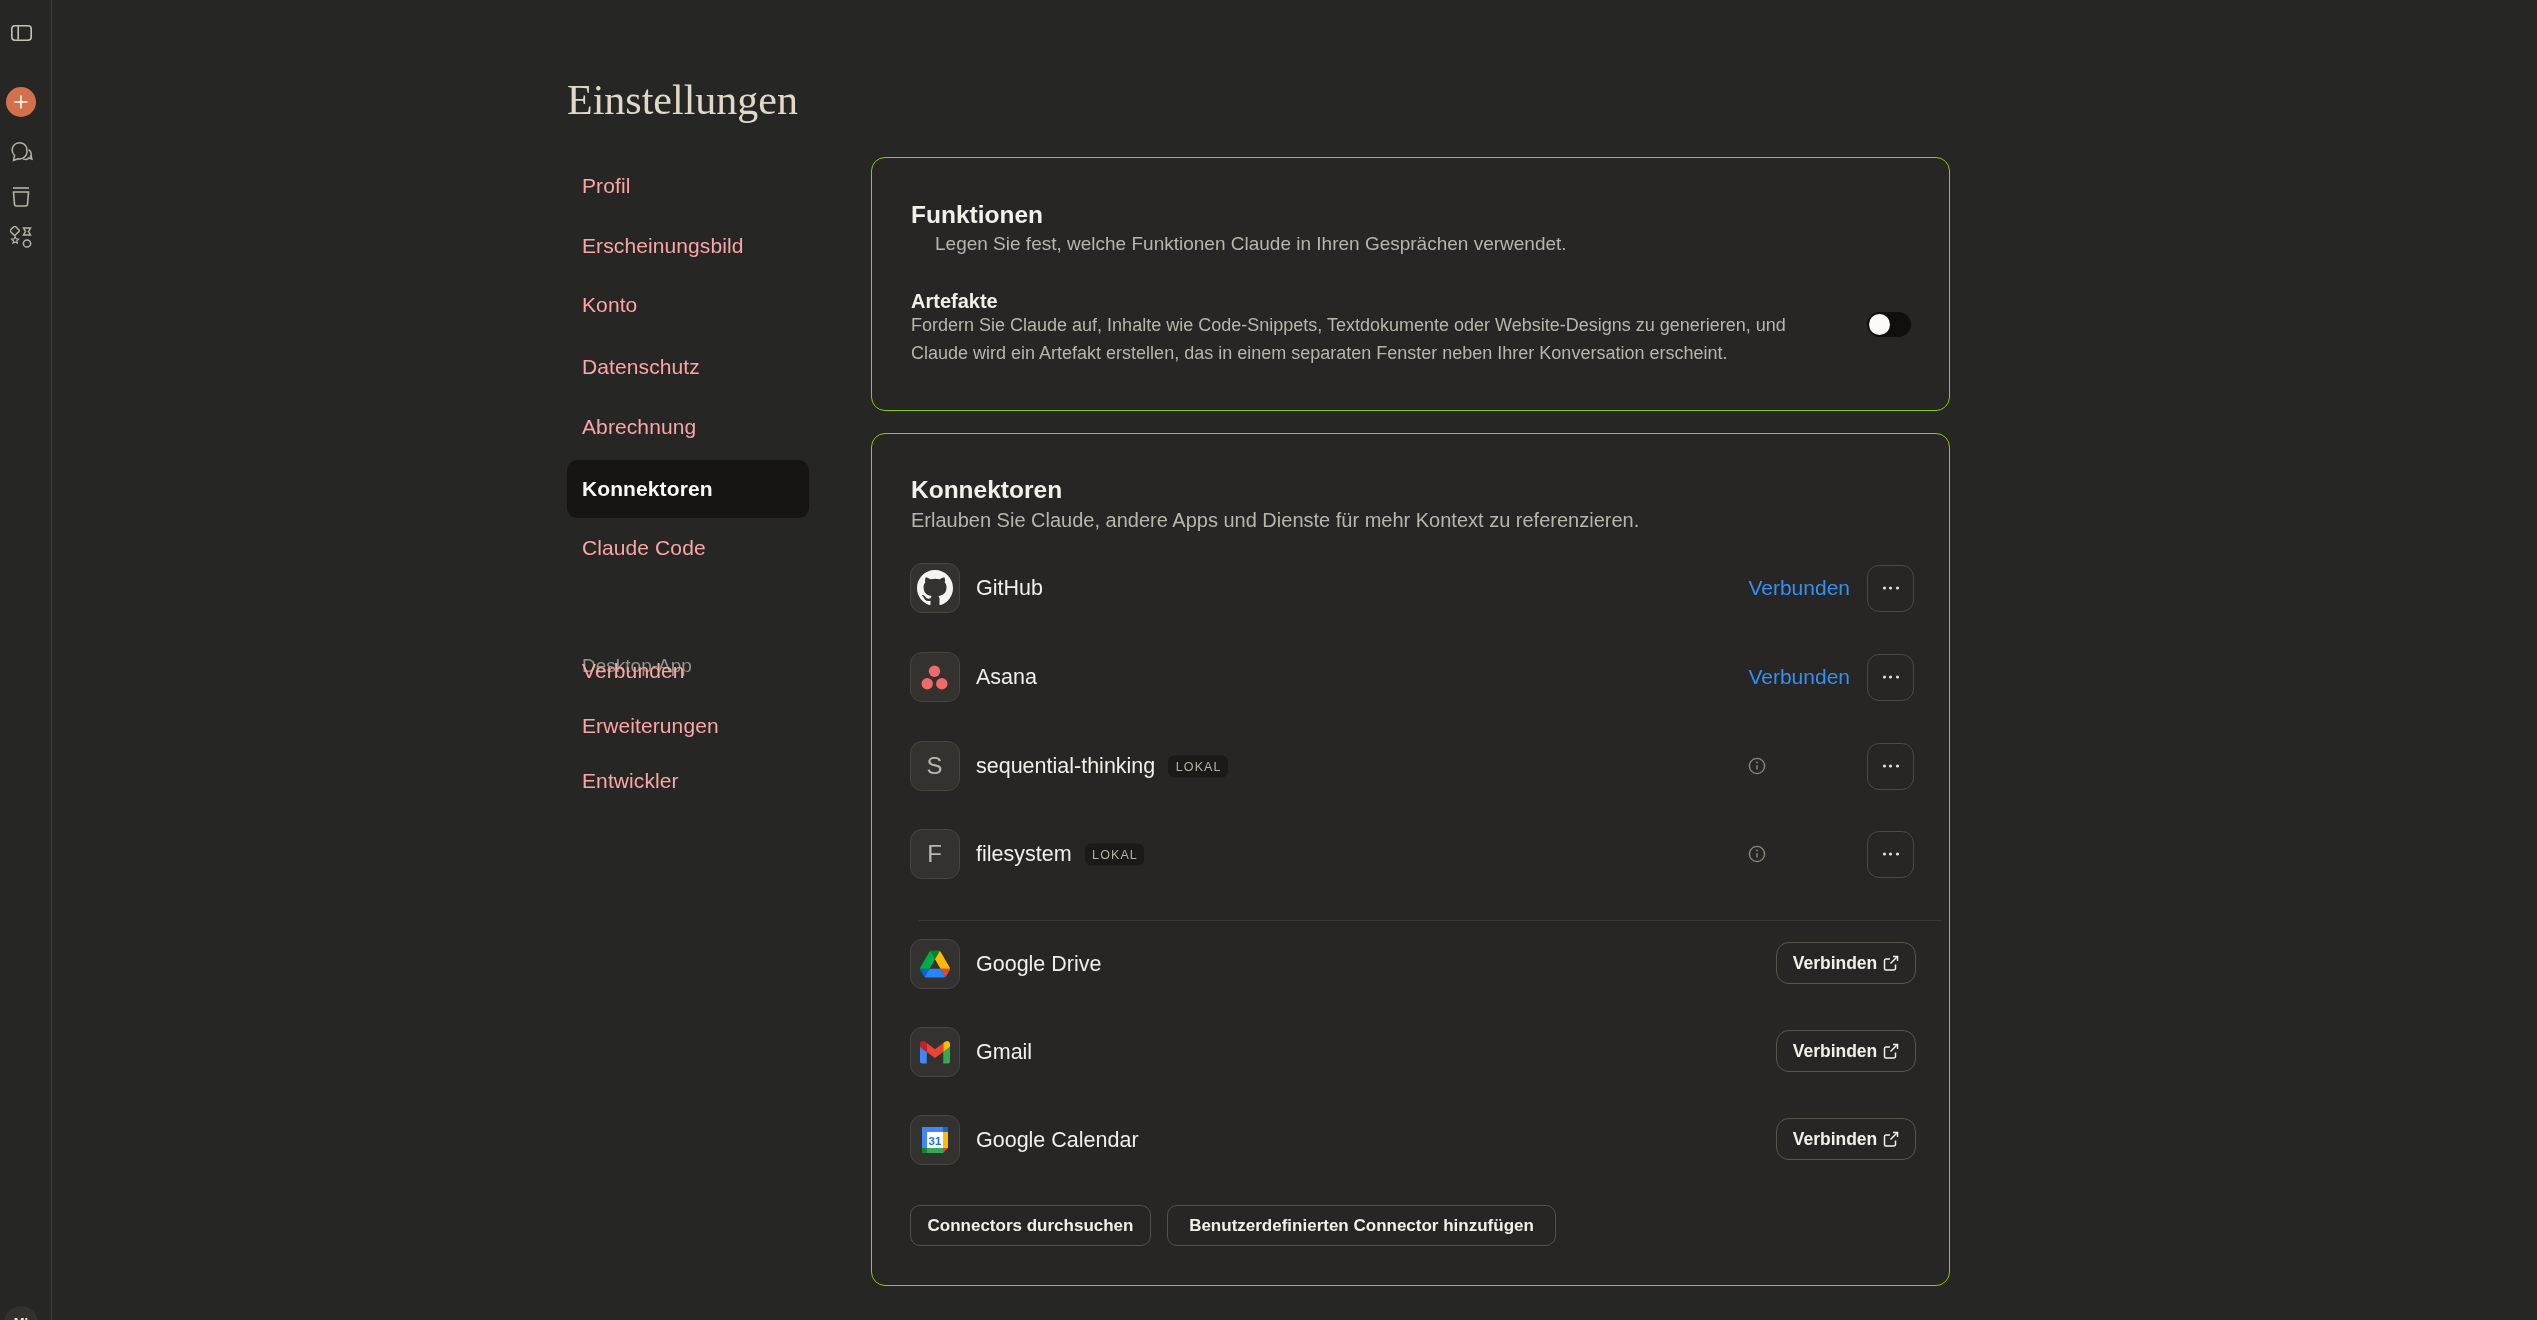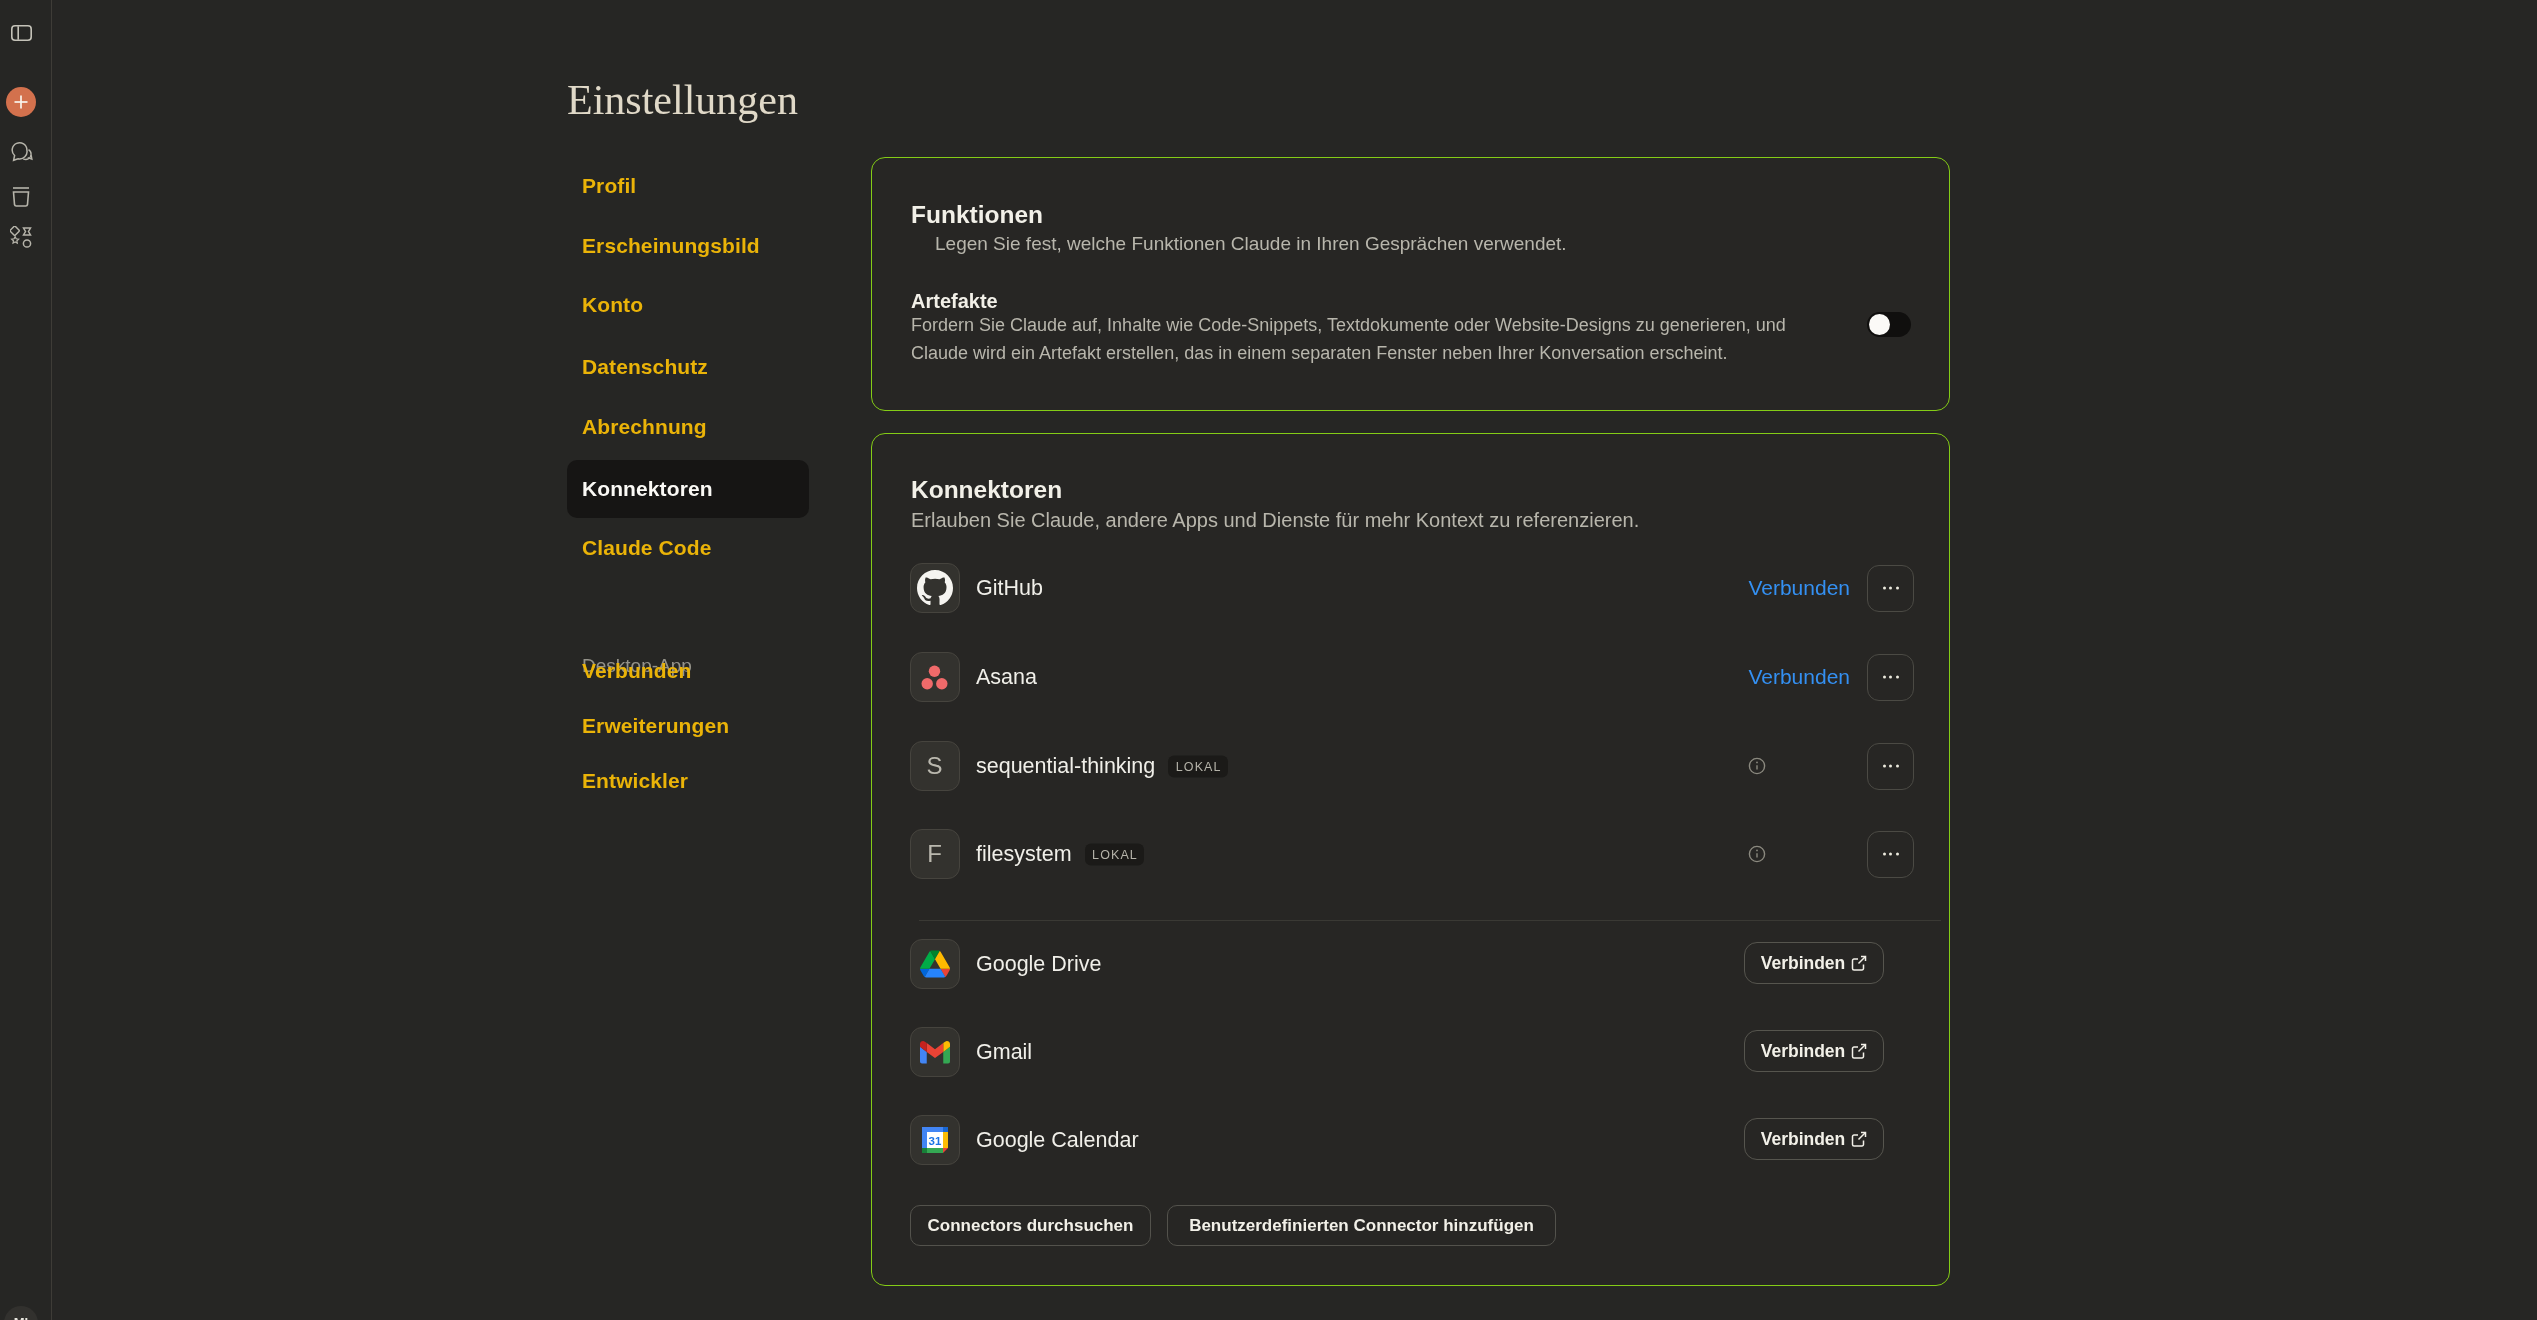--- a/index.html
+++ b/index.html
@@ -11,22 +11,22 @@
   #rail { position:absolute; left:0; top:0; width:52px; height:1320px;
     border-right:1px solid #3e3c37; background:#262624; }
   .railicon { position:absolute; color:#c4c2b8; }
 
   
   #h1 { position:absolute; left:567px; top:79px; font-family:"Liberation Serif", serif;
     font-size:42px; font-weight:400; color:#e0d9c8; line-height:1; letter-spacing:0px;}
 
   
   .nav { position:absolute; left:567px; width:242px; height:58px; border-radius:10px;
-    display:flex; align-items:center; padding-left:15px; font-size:21px; font-weight:700;
-    color:#eab308; letter-spacing:0.1px; }
+    display:flex; align-items:center; padding-left:15px; font-size:21px; font-weight:400;
+    color:#fca5a5; letter-spacing:0.1px; }
   .nav.active { background:#161514; font-weight:700; color:#faf9f5; }
   #navlabel { position:absolute; left:582px; top:615px; font-size:19px; color:#94927e;
     color:#95938a; font-weight:500;margin-top:40px; }
 
   
   .card { position:absolute; left:871px; width:1079px; border:1px solid #84cc16;
     border-radius:14px; background:#272624; }
   .cardh { position:absolute; left:39px; font-size:24.5px; font-weight:700; color:#f2f0e8;
     line-height:24.5px; }
   .carddesc { position:absolute; left:39px; font-size:19px; color:#b8b6ac; line-height:19px; }
@@ -49,21 +49,21 @@
     padding:4px 6.5px 4px 7.5px; font-size:12.5px; letter-spacing:1.1px; color:#b5b3a9;
     font-weight:500; }
   .verbunden { position:absolute; right:99px; top:50%; transform:translateY(-50%);
     font-size:21px; font-weight:500; color:#3490f2; }
   .dotsbtn { position:absolute; left:995px; top:1.5px; width:47px; height:47px;
     border:1px solid #4b4a44; border-radius:12px; }
   .dots { position:absolute; left:50%; top:50%; transform:translate(-50%,-50%);
     display:flex; gap:3.5px; }
   .dots i { width:3px; height:3px; background:#eceade; border-radius:50%; }
   .infoi { position:absolute; left:876px; top:16px; width:18px; height:18px; }
-  .vbtn { position:absolute; left:872px; top:3px; width:140px; height:42px;
+  .vbtn { position:absolute; left:904px; top:3px; width:140px; height:42px;
     border:1px solid #56554e; border-radius:13px; display:flex; align-items:center;
     justify-content:center; gap:6px; font-size:17.5px; font-weight:700; color:#f2f0e8; }
   .divider { position:absolute; left:47px; width:1022px; height:1px; background:#3a3934; }
   .bbtn { position:absolute; height:41px; border:1px solid #53524c; border-radius:10px;
     display:flex; align-items:center; justify-content:center; font-size:17px;
     font-weight:700; color:#f2f0e8; }
 </style>
 </head>
 <body>
 

